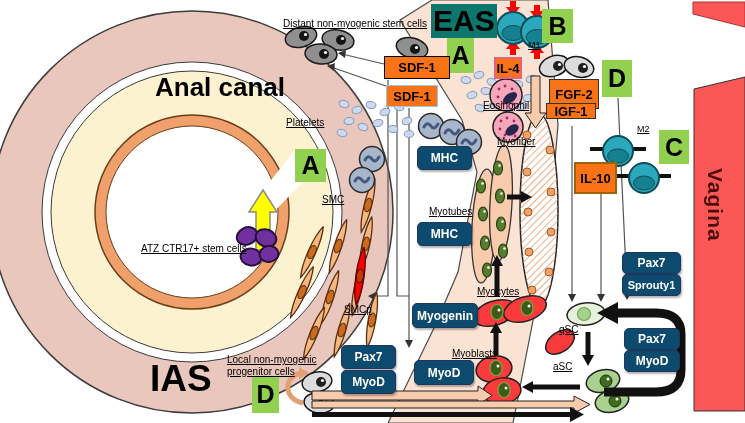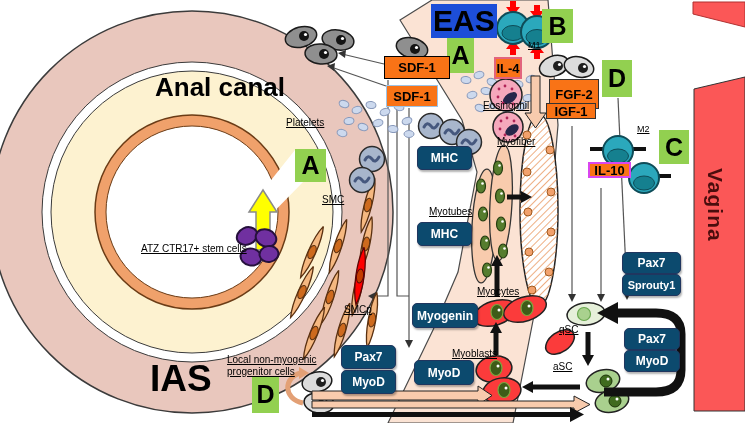--- a/index.html
+++ b/index.html
@@ -344,48 +344,49 @@
   <g>
     <path d="M 531,76 L 540,76 L 540,113 L 546,113 L 535.5,128 L 525,113 L 531,113 Z" fill="#f8cbad" stroke="#222" stroke-width="1"></path>
     <path d="M 312,391 L 478,391 L 478,386 L 492,395.5 L 478,405 L 478,400 L 312,400 Z" fill="#f8cbad" stroke="#222" stroke-width="1"></path>
     <path d="M 312,401 L 574,401 L 574,396 L 590,404.5 L 574,413 L 574,408 L 312,408 Z" fill="#f8cbad" stroke="#222" stroke-width="1"></path>
     <path d="M 312,412 L 570,412 L 570,407 L 584,414.5 L 570,422 L 570,417 L 312,417 Z" fill="#111"></path>
   </g>
 </svg>
 
 <div class="title" style="left:155px;top:72px;font-size:26px;">Anal canal</div>
 <div class="title" style="left:150px;top:358px;font-size:37px;">IAS</div>
-<div class="title" style="left:431px;top:4px;font-size:30px;font-weight:800;background:#1d4ed8;padding:0 2px;">EAS</div>
+<div class="title" style="left:431px;top:4px;font-size:30px;font-weight:800;background:#0f766e;padding:0 2px;">EAS</div>
 <div class="vagina-title" style="left:703px;top:168px;">Vagina</div>
 
 <div class="marker" style="left:295px;top:149px;width:31px;height:33px;">A</div>
 <div class="marker" style="left:447px;top:38px;width:27px;height:35px;">A</div>
 <div class="marker" style="left:542px;top:9px;width:31px;height:34px;">B</div>
 <div class="marker" style="left:659px;top:130px;width:30px;height:34px;">C</div>
 <div class="marker" style="left:602px;top:60px;width:30px;height:37px;">D</div>
 <div class="marker" style="left:252px;top:376px;width:27px;height:37px;">D</div>
 
 <div class="wbox" style="left:384px;top:56px;width:66px;height:23px;border:1.6px solid #000;">SDF-1</div>
 <div class="wbox" style="left:386px;top:85px;width:52px;height:22px;border:1.6px solid #9dc3e6;">SDF-1</div>
 <div class="wbox" style="left:494px;top:57px;width:28px;height:22px;border:2px solid #e2647d;">IL-4</div>
 <div class="wbox" style="left:549px;top:79px;width:50px;height:30px;border:1.6px solid #333;">FGF-2</div>
 <div class="wbox" style="left:546px;top:103px;width:50px;height:16px;border:1.6px solid #333;">IGF-1</div>
-<div class="wbox" style="left:588px;top:162px;width:43px;height:16px;border:2px solid #d946ef;">IL-10</div>
+<div class="wbox" style="left:574px;top:162px;width:43px;height:32px;border:2px solid #a16207;">IL-10</div>
 
 <div class="bbox" style="left:417px;top:146px;width:53px;height:22px;">MHC</div>
 <div class="bbox" style="left:417px;top:222px;width:53px;height:22px;">MHC</div>
 <div class="bbox" style="left:412px;top:303px;width:64px;height:23px;">Myogenin</div>
 <div class="bbox" style="left:414px;top:360px;width:58px;height:23px;">MyoD</div>
 <div class="bbox" style="left:341px;top:345px;width:53px;height:22px;">Pax7</div>
 <div class="bbox" style="left:341px;top:370px;width:53px;height:22px;">MyoD</div>
 <div class="bbox" style="left:622px;top:252px;width:57px;height:20px;">Pax7</div>
 <div class="bbox" style="left:622px;top:274px;width:57px;height:20px;font-size:11px;">Sprouty1</div>
 <div class="bbox" style="left:624px;top:328px;width:54px;height:20px;">Pax7</div>
 <div class="bbox" style="left:624px;top:350px;width:54px;height:20px;">MyoD</div>
 
+<div class="lbl" style="left:283px;top:18px;">Distant non-myogenic stem cells</div>
 <div class="lbl" style="left:227px;top:354px;">Local non-myogenic</div>
 <div class="lbl" style="left:227px;top:366px;">progenitor cells</div>
 <div class="lbl" style="left:286px;top:117px;">Platelets</div>
 <div class="lbl" style="left:483px;top:100px;">Eosinophil</div>
 <div class="lbl" style="left:489px;top:136px;margin-left:8px;">Myofiber</div>
 <div class="lbl" style="left:429px;top:206px;">Myotubes</div>
 <div class="lbl" style="left:477px;top:286px;">Myocytes</div>
 <div class="lbl" style="left:452px;top:348px;">Myoblasts</div>
 <div class="lbl" style="left:322px;top:194px;">SMC</div>
 <div class="lbl" style="left:344px;top:304px;">SMCp</div>

